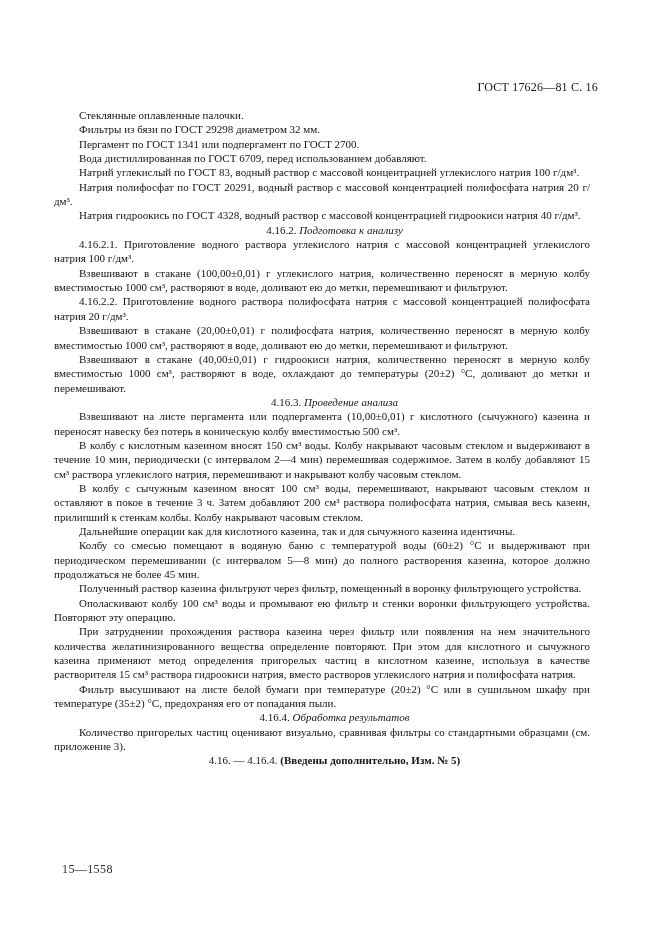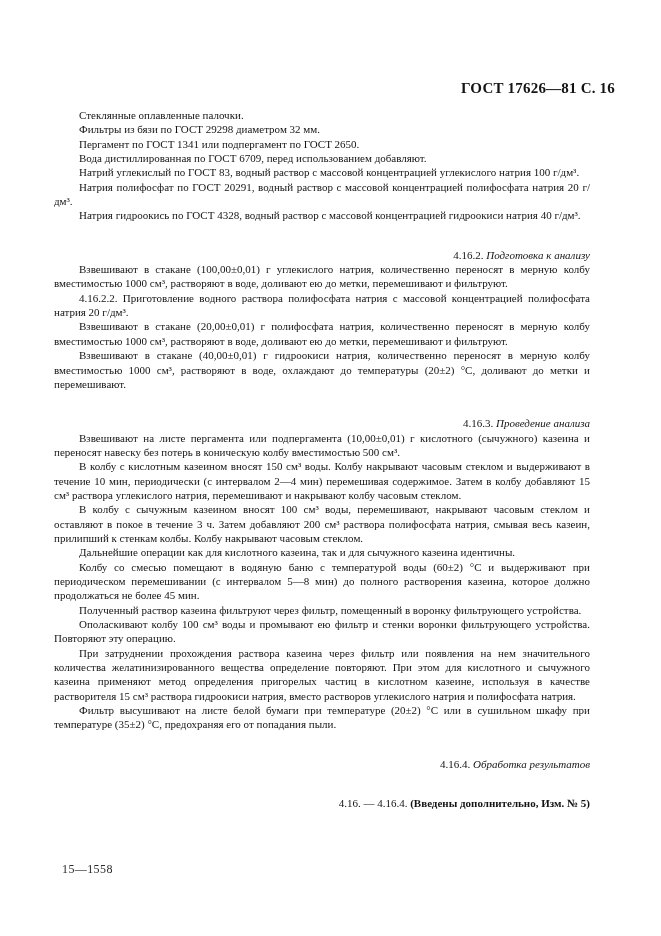--- a/index.html
+++ b/index.html
@@ -12,44 +12,43 @@
     width: 661px;
     height: 936px;
     background: #ffffff;
     overflow: hidden;
     font-family: "Liberation Serif", serif;
     color: #141414;
   }
   .page-header {
     position: absolute;
     top: 80px;
-    right: 46px;
-    font-size: 15px;
-    font-weight: bold;
+    right: 63px;
+    font-size: 12px;
+    font-weight: normal;
     letter-spacing: 0.2px;
     white-space: nowrap;
   }
   .doc-body {
     position: absolute;
     left: 54px;
     top: 108px;
     width: 536px;
     font-size: 11px;
     line-height: 14.35px;
     text-align: justify;
   }
   .doc-body p.para {
     margin: 0;
     padding: 0;
     text-indent: 25px;
   }
   .doc-body p.section,
   .doc-body p.amendment {
-    text-align: right;
-    margin-top: 25px;
+    text-align: center;
   }
   .seg-normal { font-style: normal; font-weight: normal; }
   .seg-italic { font-style: italic; }
   .seg-bold   { font-weight: bold; }
   .page-footer {
     position: absolute;
     left: 62px;
     top: 862px;
     font-size: 12px;
     letter-spacing: 0.4px;
@@ -58,38 +57,40 @@
 </style>
 </head>
 <body>
 
 <div class="page">
   <div class="page-header">ГОСТ 17626—81 С. 16</div>
 
   <div class="doc-body">
       <p class="para body"><span class="seg-normal">Стеклянные оплавленные палочки.</span></p>
       <p class="para body"><span class="seg-normal">Фильтры из бязи по ГОСТ 29298 диаметром 32 мм.</span></p>
-      <p class="para body"><span class="seg-normal">Пергамент по ГОСТ 1341 или подпергамент по ГОСТ 2650.</span></p>
+      <p class="para body"><span class="seg-normal">Пергамент по ГОСТ 1341 или подпергамент по ГОСТ 2700.</span></p>
       <p class="para body"><span class="seg-normal">Вода дистиллированная по ГОСТ 6709, перед использованием добавляют.</span></p>
       <p class="para body"><span class="seg-normal">Натрий углекислый по ГОСТ 83, водный раствор с массовой концентрацией углекислого натрия 100 г/дм³.</span></p>
       <p class="para body"><span class="seg-normal">Натрия полифосфат по ГОСТ 20291, водный раствор с массовой концентрацией полифосфата натрия 20 г/дм³.</span></p>
       <p class="para body"><span class="seg-normal">Натрия гидроокись по ГОСТ 4328, водный раствор с массовой концентрацией гидроокиси натрия 40 г/дм³.</span></p>
       <p class="para section"><span class="seg-normal">4.16.2. </span><span class="seg-italic">Подготовка к анализу</span></p>
+      <p class="para body"><span class="seg-normal">4.16.2.1. Приготовление водного раствора углекислого натрия с массовой концентрацией углекислого натрия 100 г/дм³.</span></p>
       <p class="para body"><span class="seg-normal">Взвешивают в стакане (100,00±0,01) г углекислого натрия, количественно переносят в мерную колбу вместимостью 1000 см³, растворяют в воде, доливают ею до метки, перемешивают и фильтруют.</span></p>
       <p class="para body"><span class="seg-normal">4.16.2.2. Приготовление водного раствора полифосфата натрия с массовой концентрацией полифосфата натрия 20 г/дм³.</span></p>
       <p class="para body"><span class="seg-normal">Взвешивают в стакане (20,00±0,01) г полифосфата натрия, количественно переносят в мерную колбу вместимостью 1000 см³, растворяют в воде, доливают ею до метки, перемешивают и фильтруют.</span></p>
       <p class="para body"><span class="seg-normal">Взвешивают в стакане (40,00±0,01) г гидроокиси натрия, количественно переносят в мерную колбу вместимостью 1000 см³, растворяют в воде, охлаждают до температуры (20±2) °С, доливают до метки и перемешивают.</span></p>
       <p class="para section"><span class="seg-normal">4.16.3. </span><span class="seg-italic">Проведение анализа</span></p>
       <p class="para body"><span class="seg-normal">Взвешивают на листе пергамента или подпергамента (10,00±0,01) г кислотного (сычужного) казеина и переносят навеску без потерь в коническую колбу вместимостью 500 см³.</span></p>
       <p class="para body"><span class="seg-normal">В колбу с кислотным казеином вносят 150 см³ воды. Колбу накрывают часовым стеклом и выдерживают в течение 10 мин, периодически (с интервалом 2—4 мин) перемешивая содержимое. Затем в колбу добавляют 15 см³ раствора углекислого натрия, перемешивают и накрывают колбу часовым стеклом.</span></p>
       <p class="para body"><span class="seg-normal">В колбу с сычужным казеином вносят 100 см³ воды, перемешивают, накрывают часовым стеклом и оставляют в покое в течение 3 ч. Затем добавляют 200 см³ раствора полифосфата натрия, смывая весь казеин, прилипший к стенкам колбы. Колбу накрывают часовым стеклом.</span></p>
       <p class="para body"><span class="seg-normal">Дальнейшие операции как для кислотного казеина, так и для сычужного казеина идентичны.</span></p>
       <p class="para body"><span class="seg-normal">Колбу со смесью помещают в водяную баню с температурой воды (60±2) °С и выдерживают при периодическом перемешивании (с интервалом 5—8 мин) до полного растворения казеина, которое должно продолжаться не более 45 мин.</span></p>
       <p class="para body"><span class="seg-normal">Полученный раствор казеина фильтруют через фильтр, помещенный в воронку фильтрующего устройства.</span></p>
       <p class="para body"><span class="seg-normal">Ополаскивают колбу 100 см³ воды и промывают ею фильтр и стенки воронки фильтрующего устройства. Повторяют эту операцию.</span></p>
       <p class="para body"><span class="seg-normal">При затруднении прохождения раствора казеина через фильтр или появления на нем значительного количества желатинизированного вещества определение повторяют. При этом для кислотного и сычужного казеина применяют метод определения пригорелых частиц в кислотном казеине, используя в качестве растворителя 15 см³ раствора гидроокиси натрия, вместо растворов углекислого натрия и полифосфата натрия.</span></p>
       <p class="para body"><span class="seg-normal">Фильтр высушивают на листе белой бумаги при температуре (20±2) °С или в сушильном шкафу при температуре (35±2) °С, предохраняя его от попадания пыли.</span></p>
       <p class="para section"><span class="seg-normal">4.16.4. </span><span class="seg-italic">Обработка результатов</span></p>
+      <p class="para body"><span class="seg-normal">Количество пригорелых частиц оценивают визуально, сравнивая фильтры со стандартными образцами (см. приложение 3).</span></p>
       <p class="para amendment"><span class="seg-normal">4.16. — 4.16.4. </span><span class="seg-bold">(Введены дополнительно, Изм. № 5)</span></p>
     </div>
 
   <div class="page-footer">15—1558</div>
 </div>
 
 </body></html>

